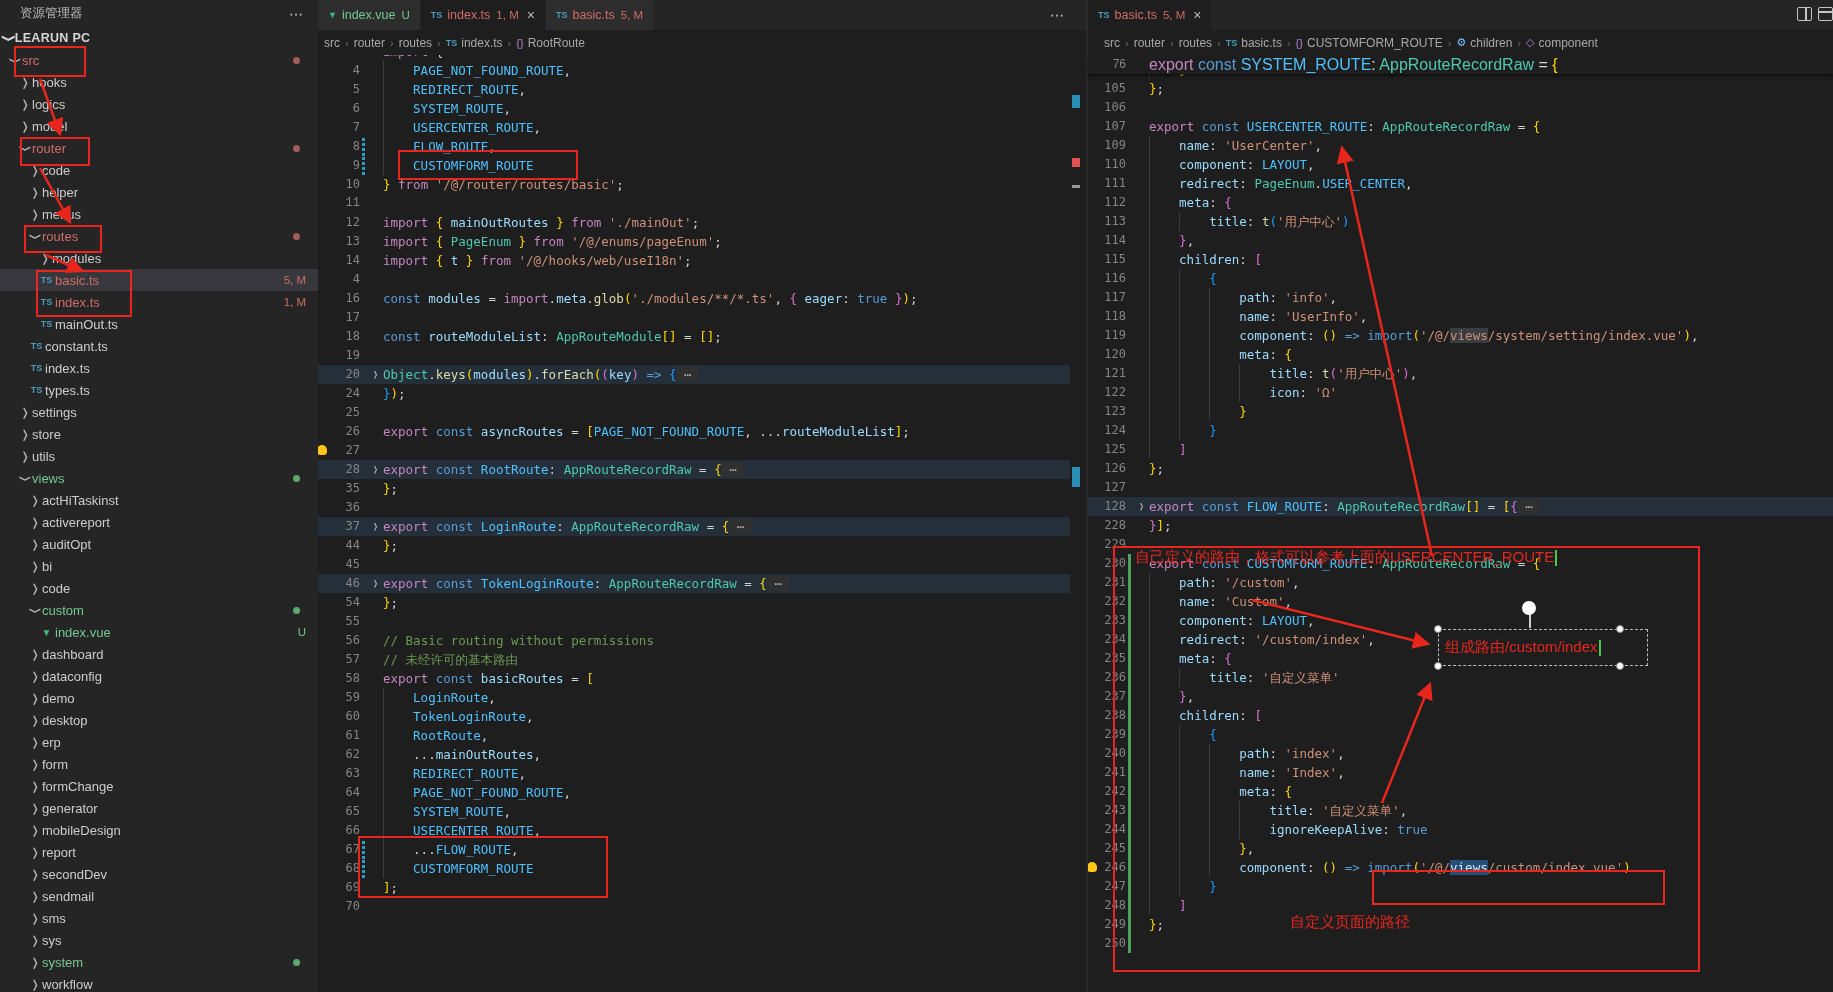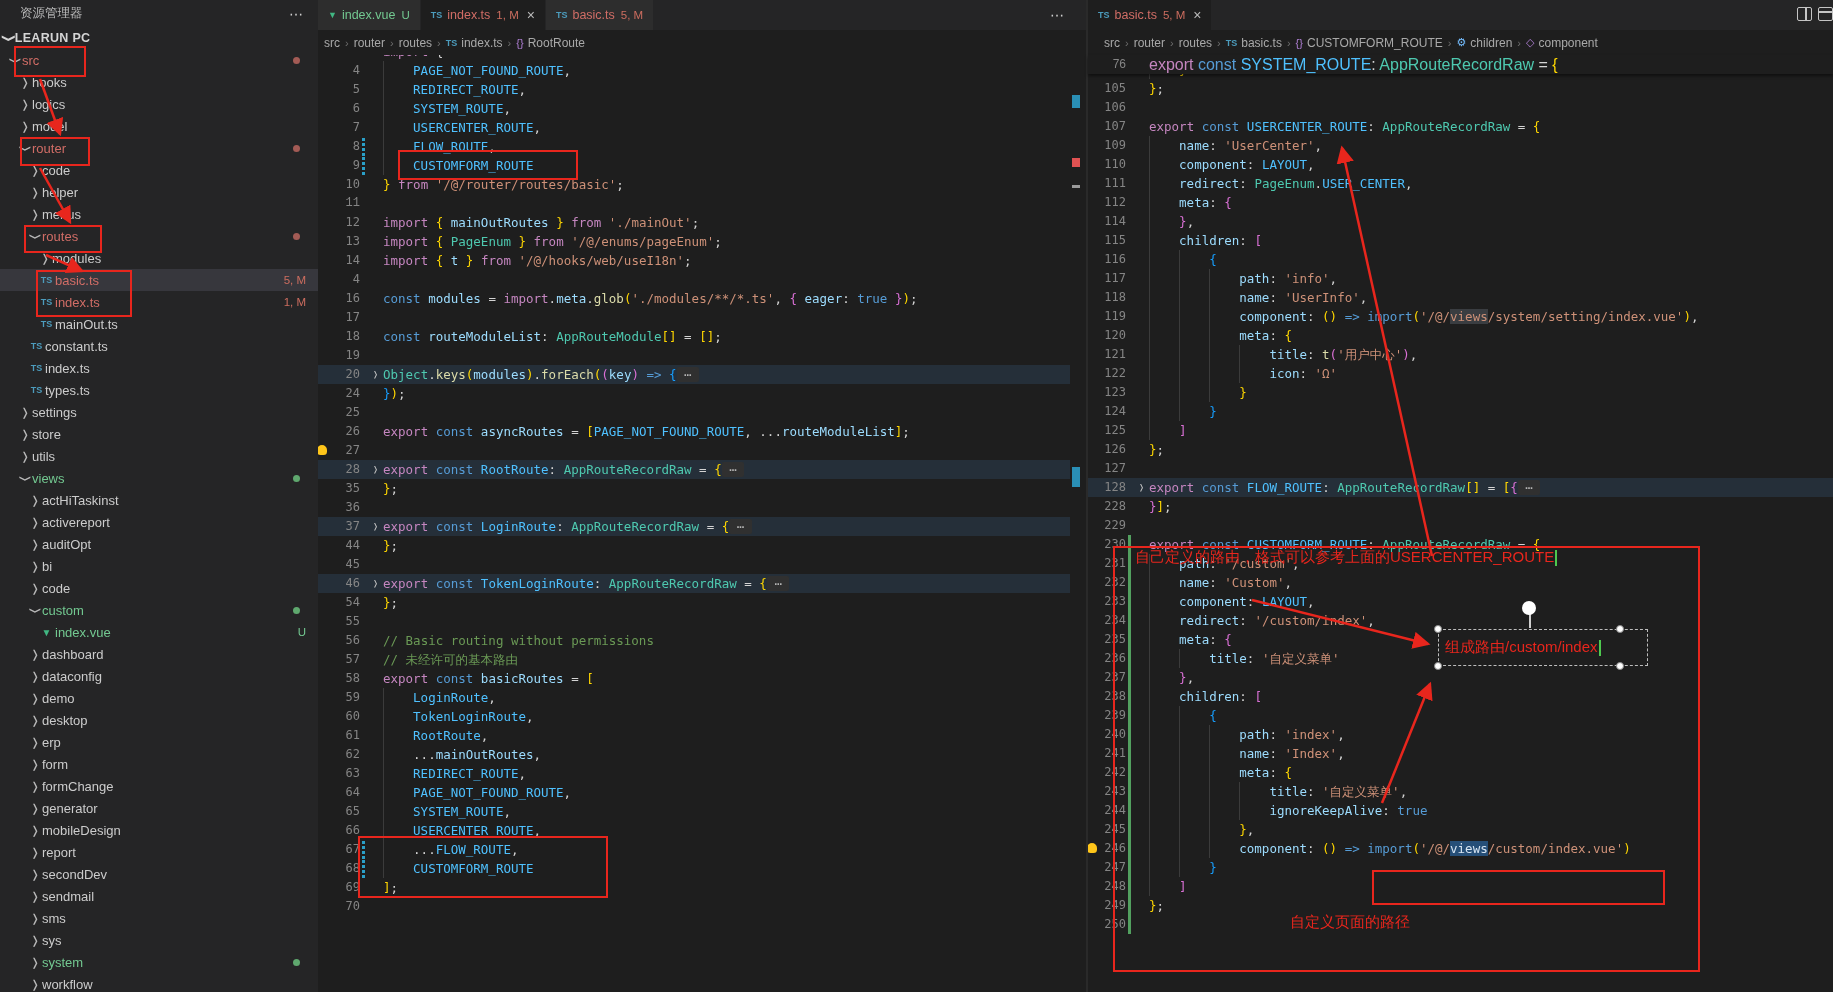--- a/index.html
+++ b/index.html
@@ -440,20 +440,21 @@
   <div class="codearea" id="code-right" style="left:1088px; width:745px;">
       <div style="height: 5px;"></div>
       <div class="code-row"><span class="gut" style="width: 38px;">104</span><span class="gslot"></span><span class="chslot"></span><span><span class="ind">    </span><span class="tk-b1">}</span></span></div>
       <div class="code-row"><span class="gut" style="width: 38px;">105</span><span class="gslot"></span><span class="chslot"></span><span><span class="tk-b1">}</span><span class="tk-p">;</span></span></div>
       <div class="code-row"><span class="gut" style="width: 38px;">106</span><span class="gslot"></span><span class="chslot"></span><span></span></div>
       <div class="code-row"><span class="gut" style="width: 38px;">107</span><span class="gslot"></span><span class="chslot"></span><span><span class="tk-k">export</span><span class="tk-p"> </span><span class="tk-d">const</span><span class="tk-p"> </span><span class="tk-C">USERCENTER_ROUTE</span><span class="tk-p">: </span><span class="tk-t">AppRouteRecordRaw</span><span class="tk-p"> = </span><span class="tk-b1">{</span></span></div>
       <div class="code-row"><span class="gut" style="width: 38px;">109</span><span class="gslot"></span><span class="chslot"></span><span><span class="ind">    </span><span class="tk-v">name</span><span class="tk-p">: </span><span class="tk-s">'UserCenter'</span><span class="tk-p">,</span></span></div>
       <div class="code-row"><span class="gut" style="width: 38px;">110</span><span class="gslot"></span><span class="chslot"></span><span><span class="ind">    </span><span class="tk-v">component</span><span class="tk-p">: </span><span class="tk-C">LAYOUT</span><span class="tk-p">,</span></span></div>
       <div class="code-row"><span class="gut" style="width: 38px;">111</span><span class="gslot"></span><span class="chslot"></span><span><span class="ind">    </span><span class="tk-v">redirect</span><span class="tk-p">: </span><span class="tk-t">PageEnum</span><span class="tk-p">.</span><span class="tk-C">USER_CENTER</span><span class="tk-p">,</span></span></div>
       <div class="code-row"><span class="gut" style="width: 38px;">112</span><span class="gslot"></span><span class="chslot"></span><span><span class="ind">    </span><span class="tk-v">meta</span><span class="tk-p">: </span><span class="tk-b2">{</span></span></div>
+      <div class="code-row"><span class="gut" style="width: 38px;">113</span><span class="gslot"></span><span class="chslot"></span><span><span class="ind">    </span><span class="ind">    </span><span class="tk-v">title</span><span class="tk-p">: </span><span class="tk-f">t</span><span class="tk-b3">(</span><span class="tk-s">'用户中心'</span><span class="tk-b3">)</span></span></div>
       <div class="code-row"><span class="gut" style="width: 38px;">114</span><span class="gslot"></span><span class="chslot"></span><span><span class="ind">    </span><span class="tk-b2">}</span><span class="tk-p">,</span></span></div>
       <div class="code-row"><span class="gut" style="width: 38px;">115</span><span class="gslot"></span><span class="chslot"></span><span><span class="ind">    </span><span class="tk-v">children</span><span class="tk-p">: </span><span class="tk-b2">[</span></span></div>
       <div class="code-row"><span class="gut" style="width: 38px;">116</span><span class="gslot"></span><span class="chslot"></span><span><span class="ind">    </span><span class="ind">    </span><span class="tk-b3">{</span></span></div>
       <div class="code-row"><span class="gut" style="width: 38px;">117</span><span class="gslot"></span><span class="chslot"></span><span><span class="ind">    </span><span class="ind">    </span><span class="ind">    </span><span class="tk-v">path</span><span class="tk-p">: </span><span class="tk-s">'info'</span><span class="tk-p">,</span></span></div>
       <div class="code-row"><span class="gut" style="width: 38px;">118</span><span class="gslot"></span><span class="chslot"></span><span><span class="ind">    </span><span class="ind">    </span><span class="ind">    </span><span class="tk-v">name</span><span class="tk-p">: </span><span class="tk-s">'UserInfo'</span><span class="tk-p">,</span></span></div>
       <div class="code-row"><span class="gut" style="width: 38px;">119</span><span class="gslot"></span><span class="chslot"></span><span><span class="ind">    </span><span class="ind">    </span><span class="ind">    </span><span class="tk-v">component</span><span class="tk-p">: </span><span class="tk-b1">()</span><span class="tk-p"> </span><span class="tk-ar">=&gt;</span><span class="tk-p"> </span><span class="tk-d">import</span><span class="tk-b1">(</span><span class="tk-s">'/@/</span><span class="tk-sg">views</span><span class="tk-s">/system/setting/index.vue'</span><span class="tk-b1">)</span><span class="tk-p">,</span></span></div>
       <div class="code-row"><span class="gut" style="width: 38px;">120</span><span class="gslot"></span><span class="chslot"></span><span><span class="ind">    </span><span class="ind">    </span><span class="ind">    </span><span class="tk-v">meta</span><span class="tk-p">: </span><span class="tk-b1">{</span></span></div>
       <div class="code-row"><span class="gut" style="width: 38px;">121</span><span class="gslot"></span><span class="chslot"></span><span><span class="ind">    </span><span class="ind">    </span><span class="ind">    </span><span class="ind">    </span><span class="tk-v">title</span><span class="tk-p">: </span><span class="tk-f">t</span><span class="tk-b2">(</span><span class="tk-s">'用户中心'</span><span class="tk-b2">)</span><span class="tk-p">,</span></span></div>
       <div class="code-row"><span class="gut" style="width: 38px;">122</span><span class="gslot"></span><span class="chslot"></span><span><span class="ind">    </span><span class="ind">    </span><span class="ind">    </span><span class="ind">    </span><span class="tk-v">icon</span><span class="tk-p">: </span><span class="tk-s">'Ω'</span></span></div>
       <div class="code-row"><span class="gut" style="width: 38px;">123</span><span class="gslot"></span><span class="chslot"></span><span><span class="ind">    </span><span class="ind">    </span><span class="ind">    </span><span class="tk-b1">}</span></span></div>

